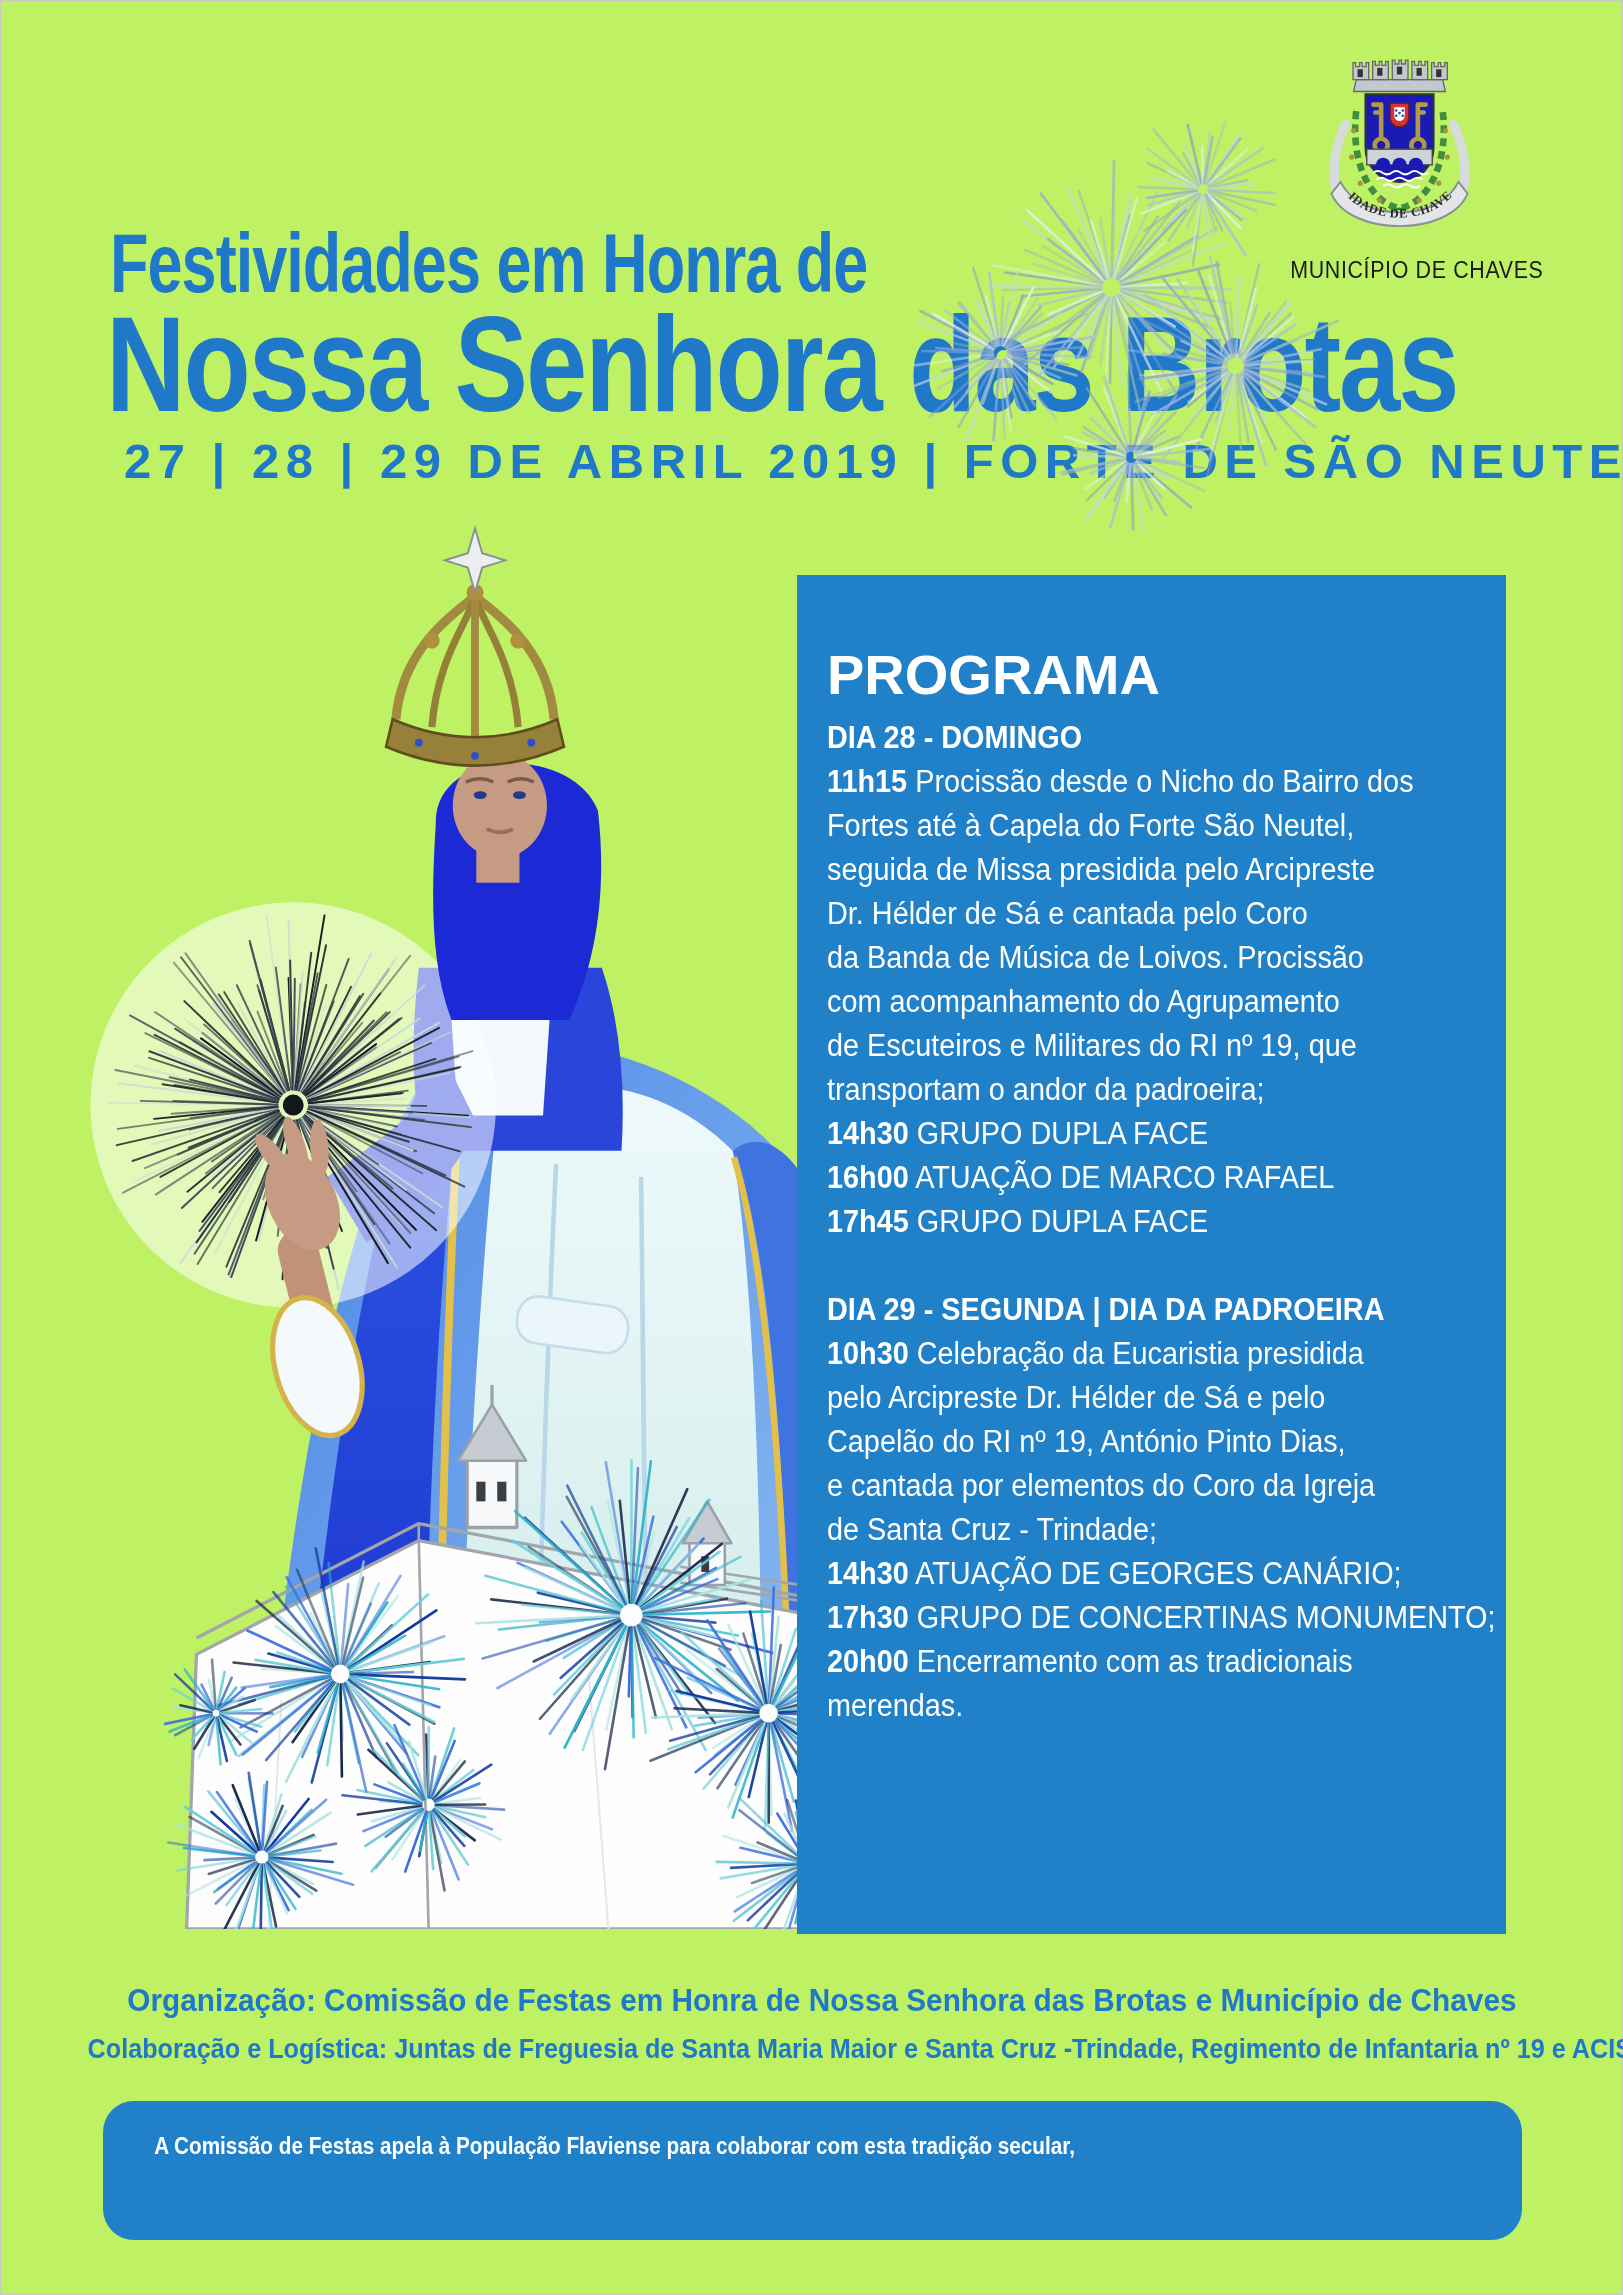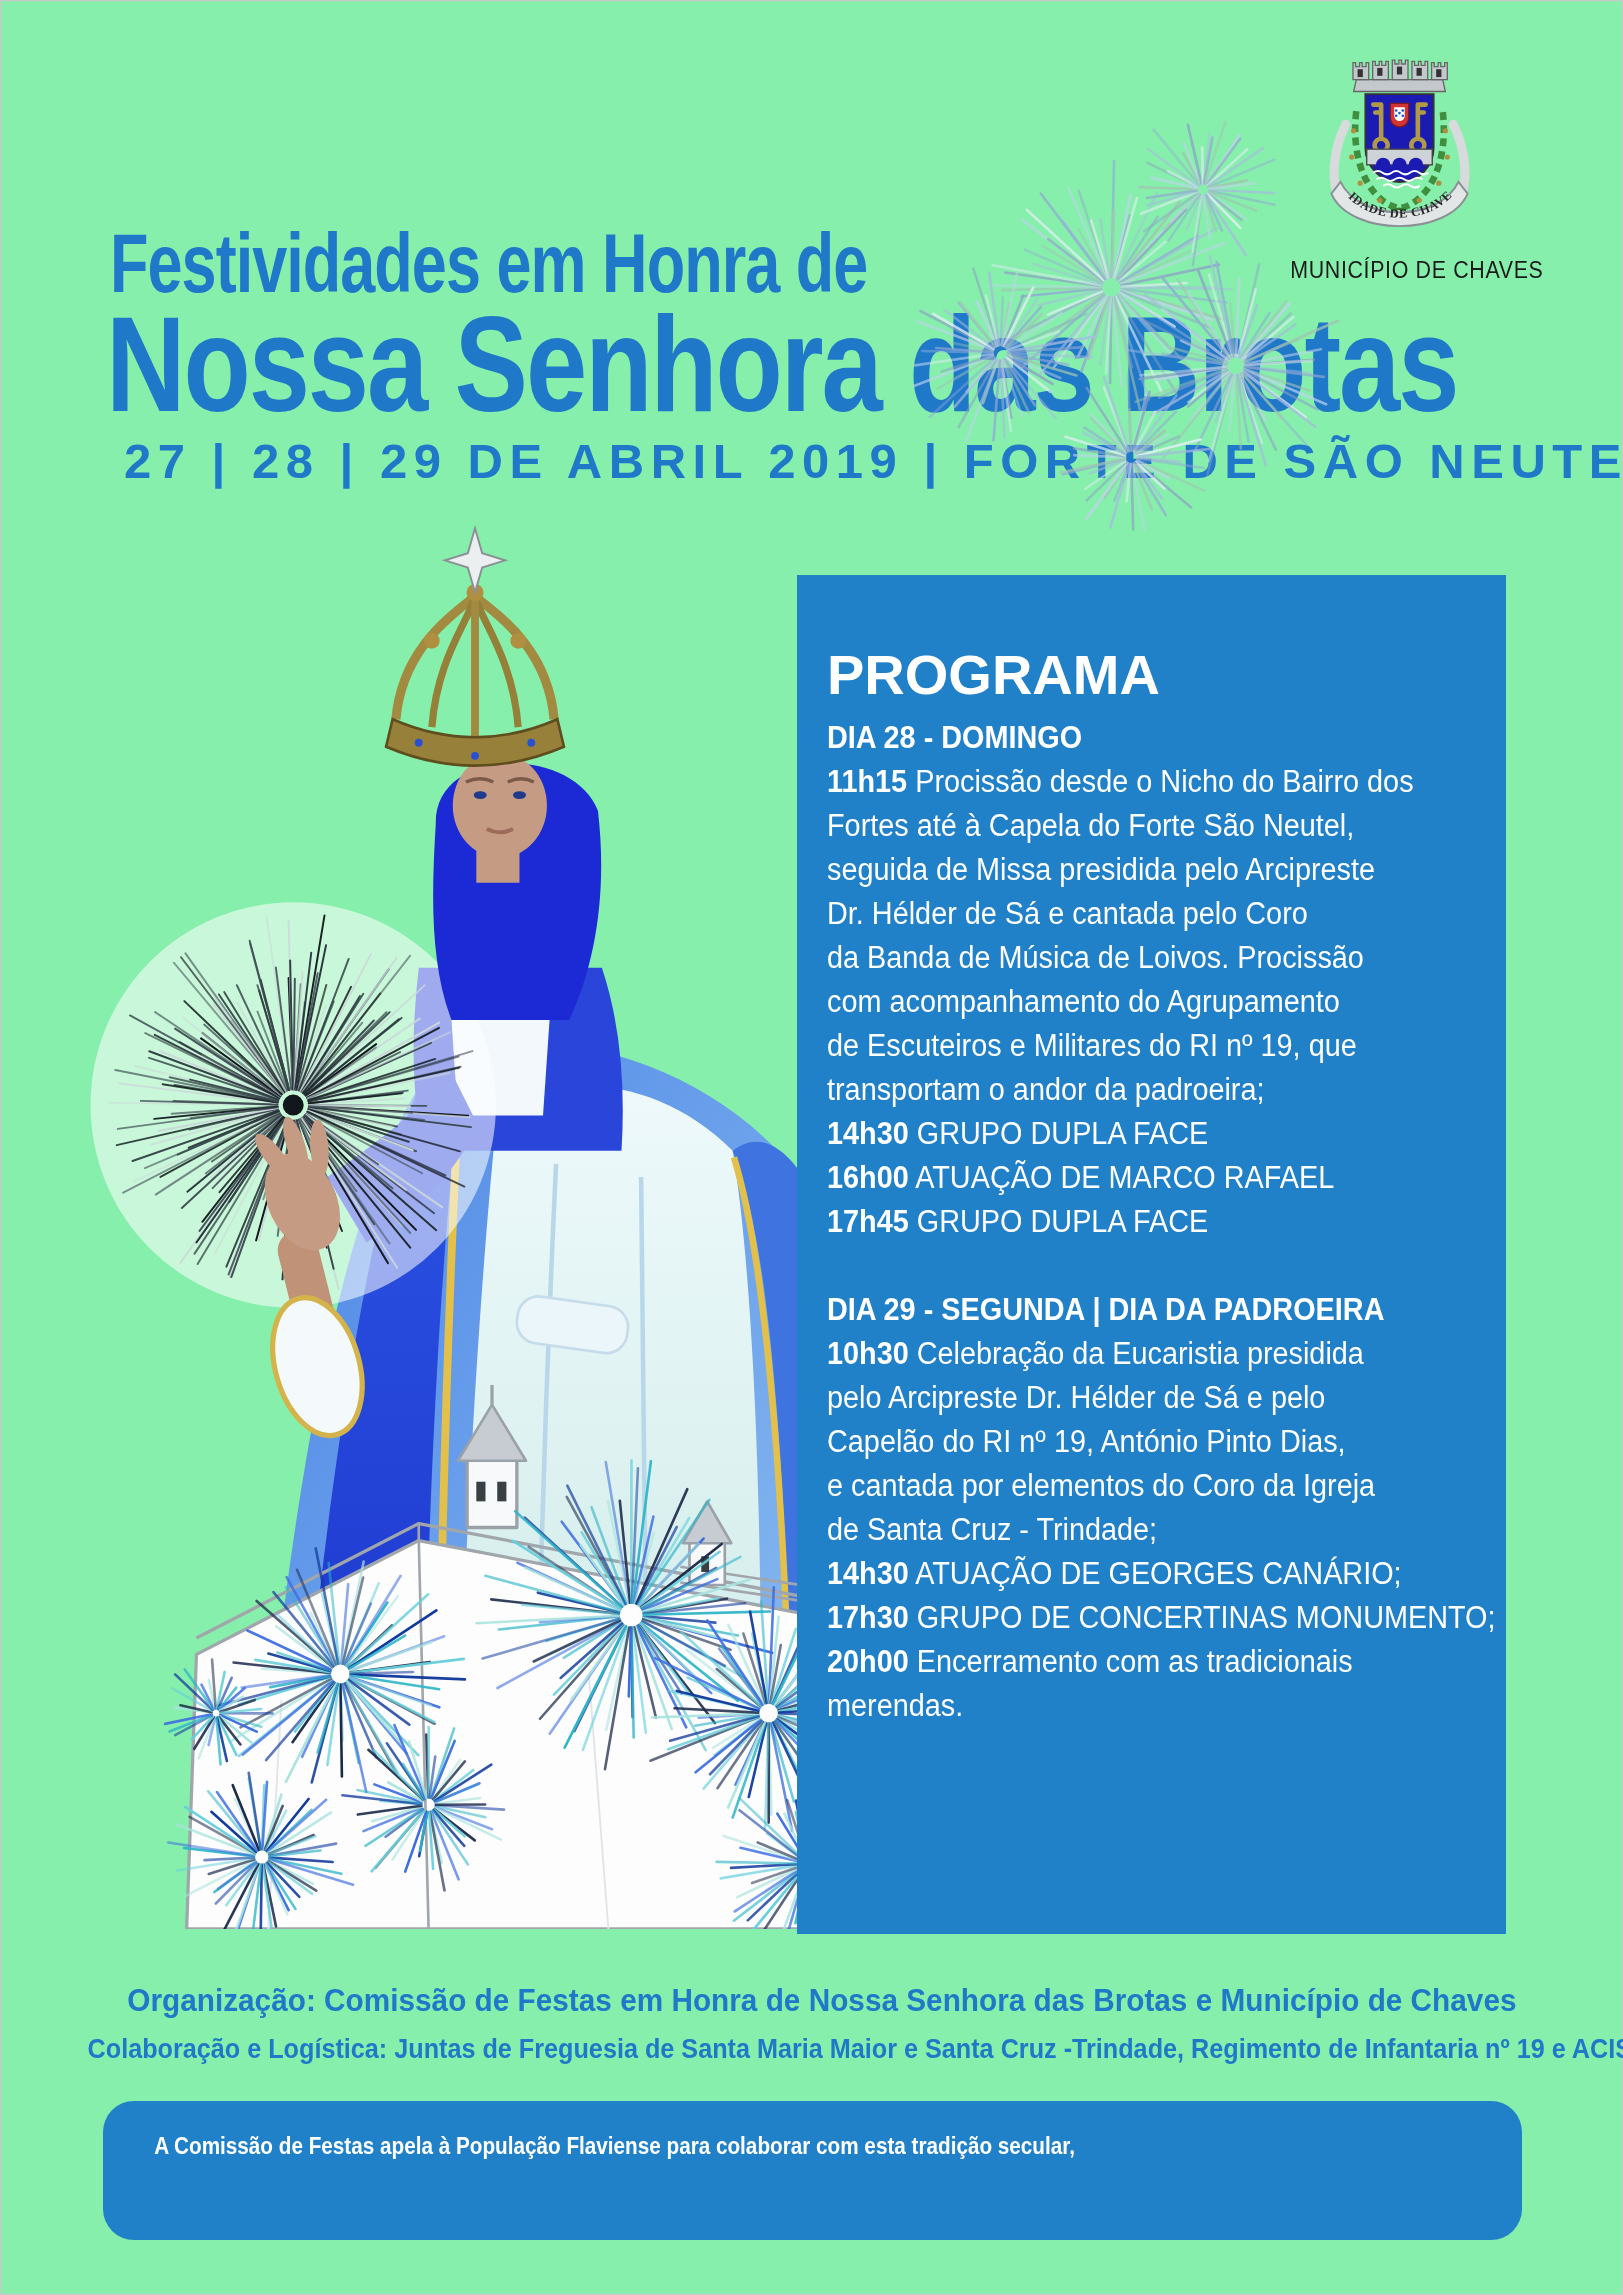--- a/index.html
+++ b/index.html
@@ -1,17 +1,17 @@
 <!DOCTYPE html>
 <html style="--blue: #2080C8; --title-blue: #1F79C8;font-size:10.5px"><head>
 <meta charset="utf-8">
 <style>
   html,body{margin:0;padding:0;background:#fff;}
   .poster{
-    position:relative;width:1623px;height:2295px;background:#86efac;overflow:hidden;
+    position:relative;width:1623px;height:2295px;background:#bef264;overflow:hidden;
     font-family:"Liberation Sans","DejaVu Sans",sans-serif;
     box-shadow:inset 0 0 0 1.3px #c9c9c9;
   }
   
   .title1{
     position:absolute;left:110px;top:221px;font-size:84px;font-weight:700;
     color:var(--title-blue);letter-spacing:-1.3px;white-space:nowrap;
     transform:scaleX(.75);transform-origin:left top;line-height:1;
   }
   .title2{

